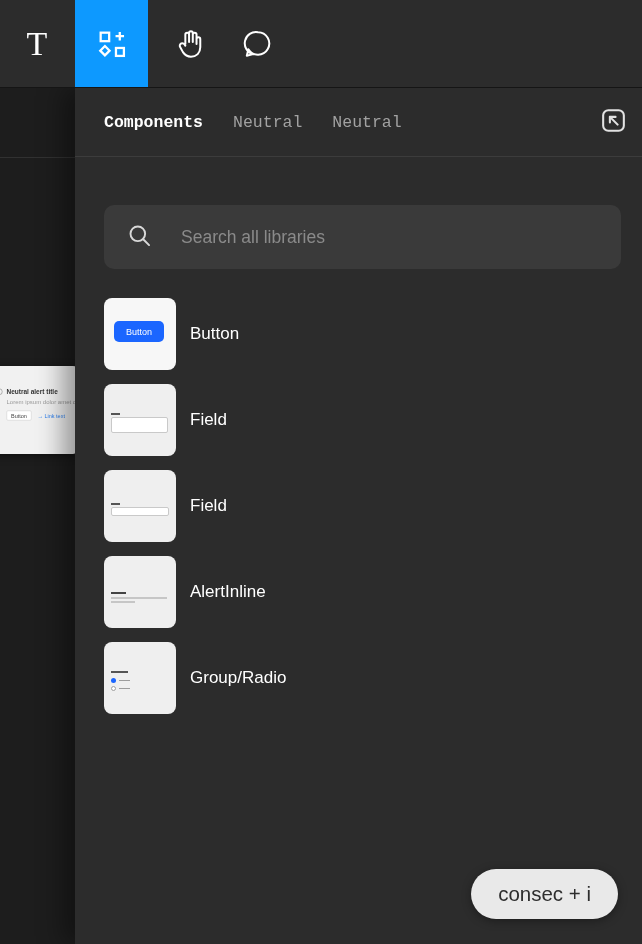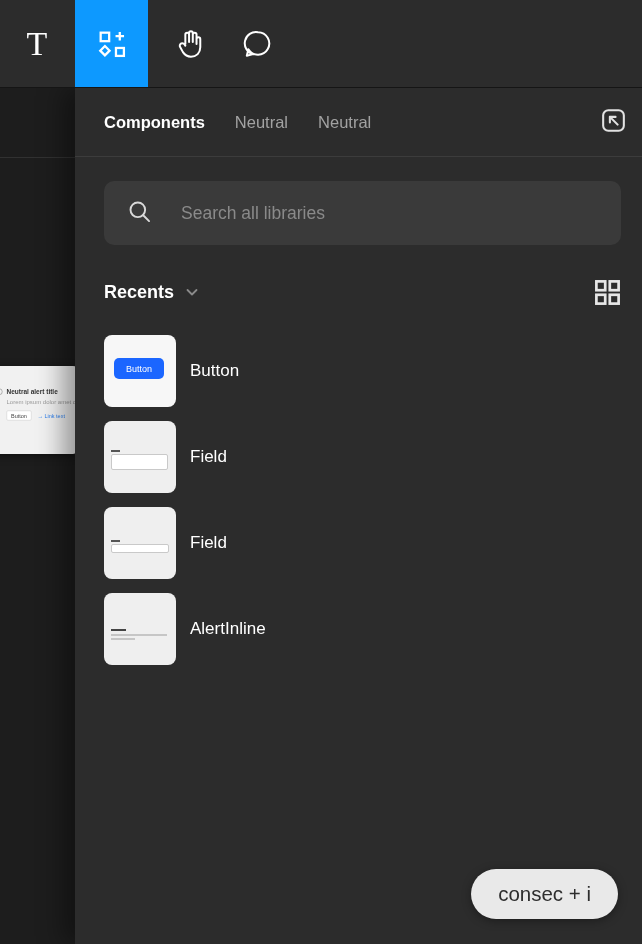--- a/index.html
+++ b/index.html
@@ -64,29 +64,29 @@
   .panel {
     position:absolute; left:75px; top:88px; width:567px; height:856px;
     background:#2c2c2c; z-index:10;
     box-shadow:-12px 0 24px rgba(0,0,0,.38);
   }
   .panel-header {
     height:69px; display:flex; align-items:center;
     padding:0 12px 0 29px; border-bottom:1px solid #3c3c3c;
   }
   .tabs { display:flex; gap:30px; }
-  .tab { font-size:16.5px; color:#a2a2a2; cursor:pointer; }
+  .tab { font-size:16.5px; color:#a2a2a2; cursor:pointer;font-family:Liberation Mono, monospace; }
   .tab.active { color:#ffffff; font-weight:700; }
   .popout-btn {
     margin-left:auto; width:34px; height:36px; display:flex;
     align-items:center; justify-content:center; cursor:pointer;
   }
 
   .search-box {
-    margin:24px 21px 0 29px; height:64px;
+    margin:48px 21px 0 29px; height:64px;
     background:#3a3a3a; border-radius:10px;
     display:flex; align-items:center; padding:0 22px;
   }
   .search-box svg { flex:none; }
   .search-input {
     flex:1; margin-left:28px; background:transparent; border:none; outline:none;
     font-size:17.5px; color:#dddddd;
     font-family:"Liberation Sans","DejaVu Sans",sans-serif;
   }
   .search-input::placeholder { color:#8a8a8a; opacity:1; }
@@ -235,36 +235,20 @@
   <div class="search-box">
     <span>
       <svg width="27" height="27" viewBox="0 0 24 24" fill="none" stroke="#d9d9d9" stroke-width="1.7" stroke-linecap="round">
         <circle cx="10.5" cy="10.5" r="6.5"></circle>
         <path d="M15.3 15.3L20.5 20.5"></path>
       </svg>
     </span>
     <input class="search-input" type="text" placeholder="Search all libraries" style="">
   </div>
 
-  <div class="recents-row">
-    <span class="recents-title">Recents</span>
-    <span class="recents-chevron">
-      <svg width="14" height="12" viewBox="0 0 14 12" fill="none" stroke="#8a8a8a" stroke-width="1.8" stroke-linecap="round" stroke-linejoin="round">
-        <path d="M2.5 4L7 8.5L11.5 4"></path>
-      </svg>
-    </span>
-    <span class="grid-btn">
-      <svg width="27" height="27" viewBox="0 0 26 26" fill="none" stroke="#e6e6e6" stroke-width="2.6">
-        <rect x="2.3" y="2.3" width="8.5" height="8.5"></rect>
-        <rect x="15.2" y="2.3" width="8.5" height="8.5"></rect>
-        <rect x="2.3" y="15.2" width="8.5" height="8.5"></rect>
-        <rect x="15.2" y="15.2" width="8.5" height="8.5"></rect>
-      </svg>
-    </span>
-  </div>
 
   <div class="items">
 
     <div class="item">
       <div class="thumb thumb-button">
         <div class="t-btn">Button</div>
       </div>
       <span class="item-label">Button</span>
     </div>
 
@@ -288,19 +272,33 @@
     <div class="item">
       <div class="thumb thumb-light">
         <div class="a-title"></div>
           <div class="a-line1"></div>
           <div class="a-line2"></div>
       </div>
       <span class="item-label">AlertInline</span>
     </div>
 
 
+    <div class="item">
+      <div class="thumb thumb-light">
+        <div class="r-caption"></div>
+        <div class="r-row1">
+            <span class="r-radio-on"></span>
+            <span class="r-line"></span>
+          </div>
+        <div class="r-row2">
+            <span class="r-radio-off"></span>
+            <span class="r-line"></span>
+          </div>
+      </div>
+      <span class="item-label">Group/Radio</span>
+    </div>
 
   </div>
 </div>
 
 <div class="shortcut-badge">
   <span>consec + i</span>
 </div>
 
 </body></html>

